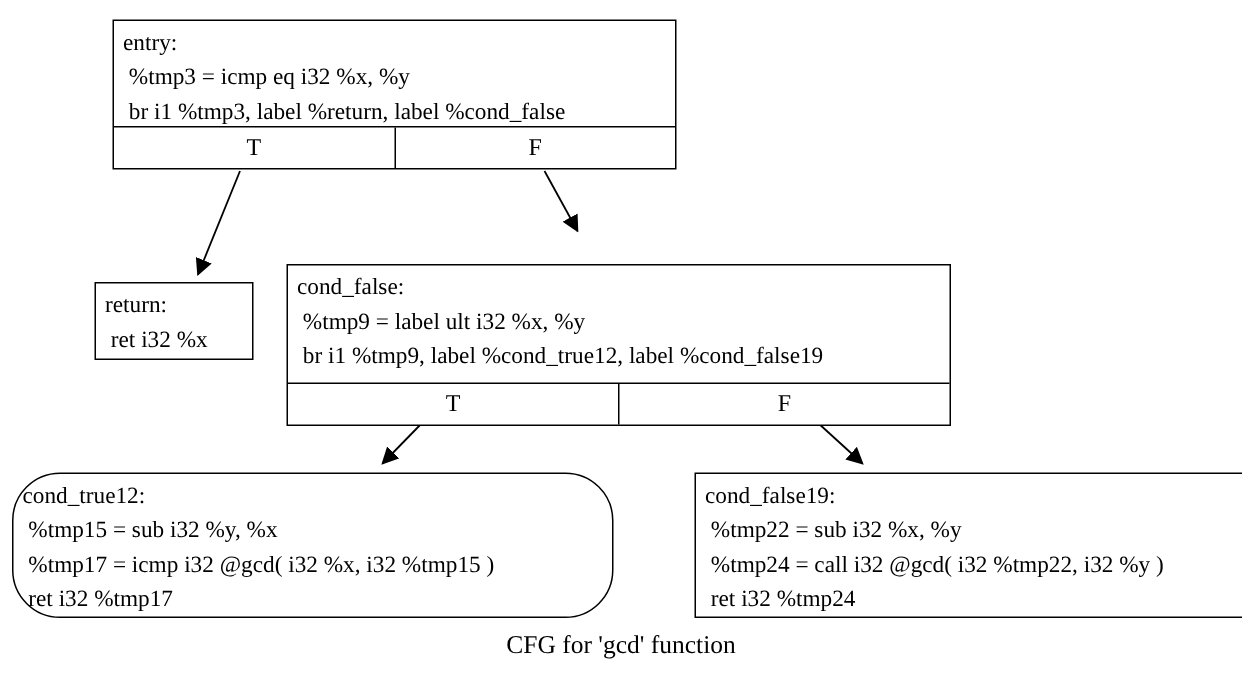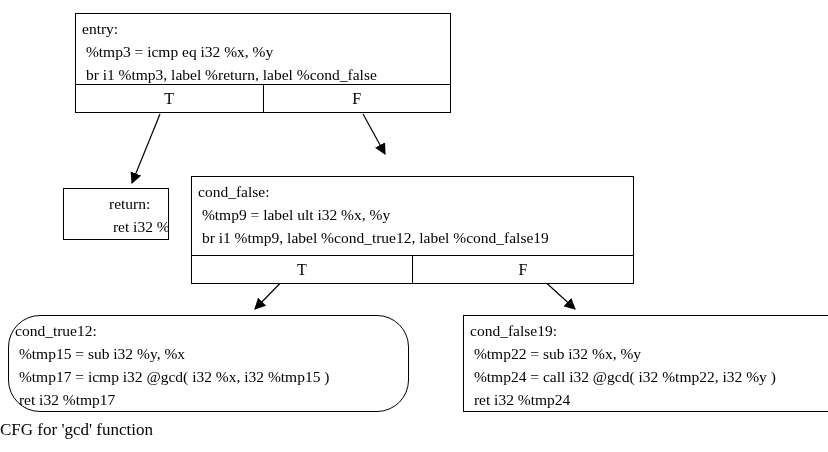--- a/index.html
+++ b/index.html
@@ -48,20 +48,21 @@
     position: absolute;
     left: 0; top: 0;
     width: 828px; height: 452px;
     pointer-events: none;
   }
   .caption {
     position: absolute;
     left: 0;
     top: 420px;
     width: 828px;
+    text-align: center;
     font-size: 17px;
   }
 </style>
 </head>
 <body>
 
 <div class="canvas">
 
   <svg class="edges-layer" width="828" height="452" viewBox="0 0 828 452">
     <defs>
@@ -80,21 +81,21 @@
       <div class="line">entry:</div>
       <div class="line"> %tmp3 = icmp eq i32 %x, %y</div>
       <div class="line"> br i1 %tmp3, label %return, label %cond_false</div>
     </div>
     <div class="tf-row">
       <div class="tf-cell">T</div>
       <div class="tf-cell">F</div>
     </div>
   </div>
 
-  <div class="node" style="left:63px; top:188px; width:106px; height:52px;padding-left:39px;">
+  <div class="node" style="left:63px; top:188px; width:106px; height:52px;">
     <div class="node-body">
       <div class="line">return:</div>
       <div class="line"> ret i32 %x</div>
     </div>
   </div>
 
   <div class="node" style="left:191px; top:160px; width:443px; height:108px;margin-top:16px;">
     <div class="node-body">
       <div class="line">cond_false:</div>
       <div class="line"> %tmp9 = label ult i32 %x, %y</div>

